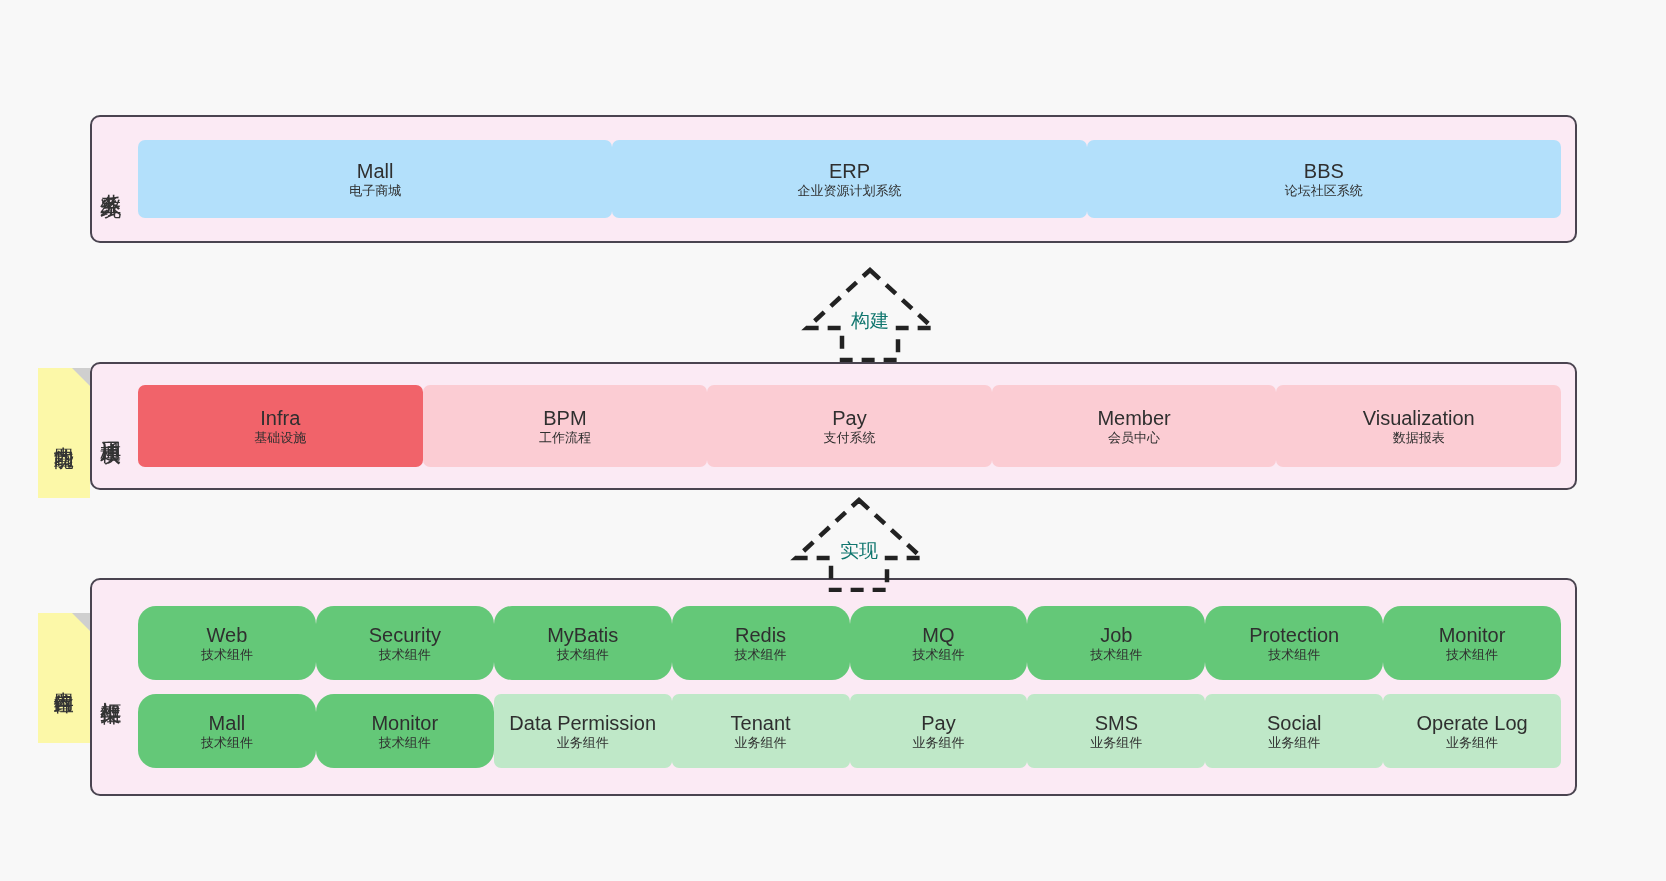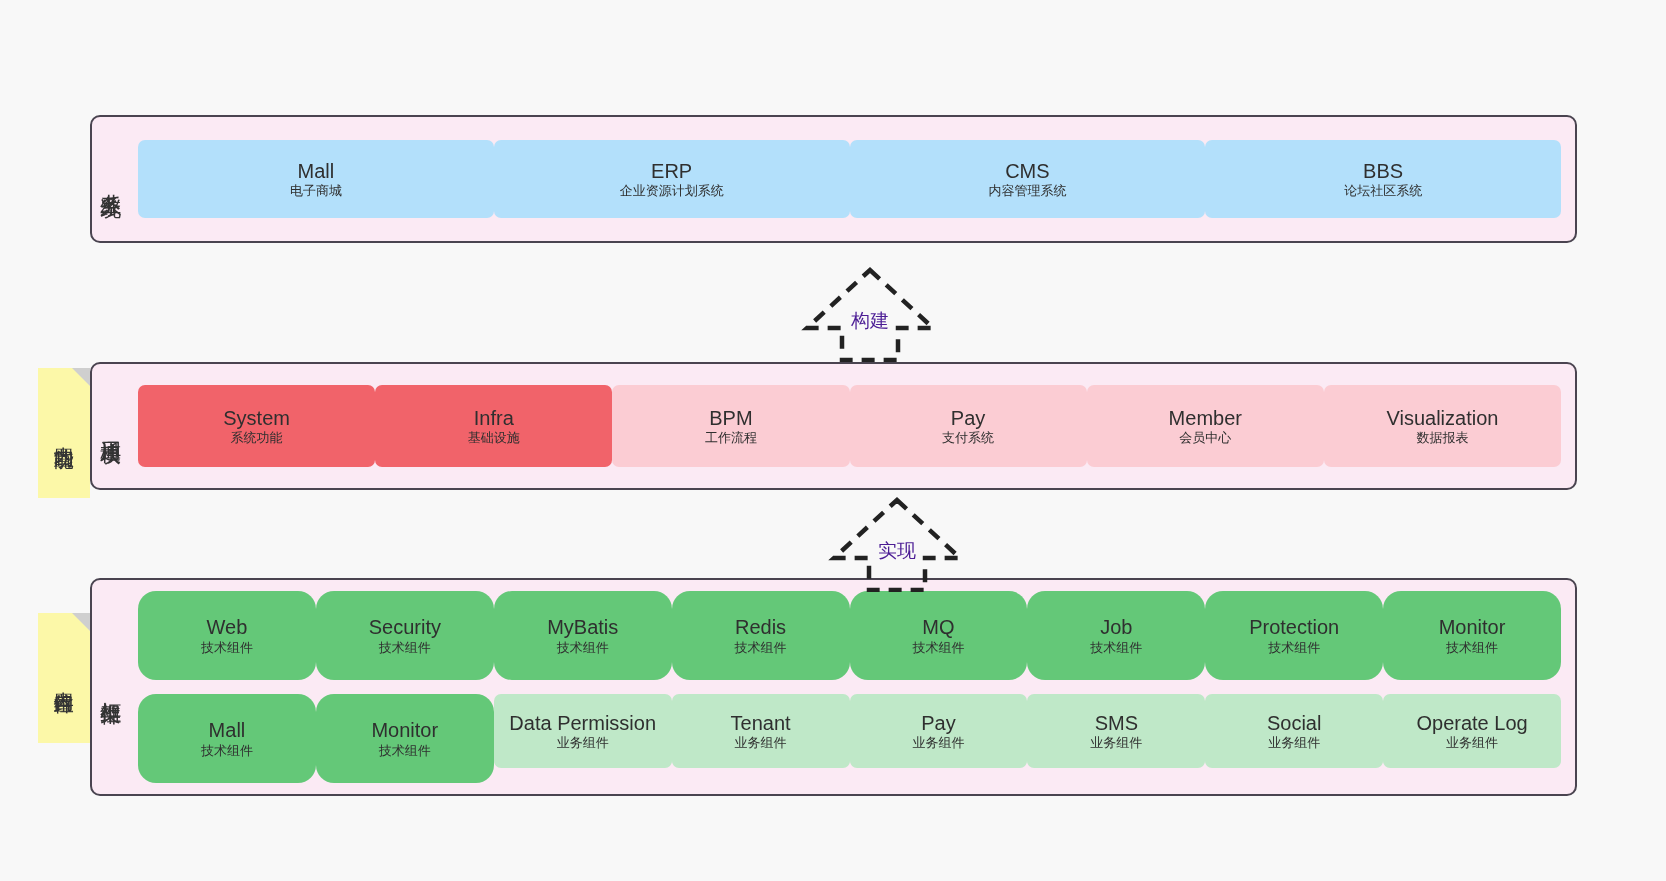--- a/index.html
+++ b/index.html
@@ -65,21 +65,21 @@
     color: #2f2f2f;
     line-height: 1.22;
     padding: 6px 4px;
   }
   .card .en { font-size: 20px; }
   .card .cn { font-size: 13px; }
 
   .card.biz      { background: #b3e0fb; height: 78px; }
   .card.mod-hi   { background: #f1636a; height: 82px; }
   .card.mod-lo   { background: #fbccd3; height: 82px; }
-  .card.tech     { background: #64c878; height: 89px; border-radius: 18px; }
+  .card.tech     { background: #64c878; height: 74px; border-radius: 18px; }
   .card.busi     { background: #bfe8c8; height: 74px; }
 
   
   .note {
     position: absolute;
     width: 52px;
     background: #fcf8a8;
     color: #333;
     font-size: 20px;
     letter-spacing: 1px;
@@ -100,21 +100,21 @@
     border-top: 18px solid #cfcfcf;
   }
 
   
   .genarrow { position: absolute; z-index: 2; }
   .genarrow .lbl {
     position: absolute;
     left: 50%;
     transform: translateX(-50%);
     font-size: 19px;
-    color: #4c1d95;
+    color: #0f766e;
     background: transparent;
     white-space: nowrap;
     user-select: none;
   }
 </style>
 </head>
 <body>
 
 <div id="canvas">
 
@@ -122,24 +122,20 @@
     <div class="layer-title">业务系统</div>
     <div class="layer-body">
       <div class="row">
         <div class="card biz">
           <span class="en">Mall</span>
           <span class="cn">电子商城</span>
         </div>
         <div class="card biz">
           <span class="en">ERP</span>
           <span class="cn">企业资源计划系统</span>
-        </div>
-        <div class="card biz">
-          <span class="en">CMS</span>
-          <span class="cn">内容管理系统</span>
         </div>
         <div class="card biz">
           <span class="en">BBS</span>
           <span class="cn">论坛社区系统</span>
         </div>
       </div>
     </div>
   </div>
 
   <div class="genarrow" style="left:795px; top:262px; width:150px; height:100px;">
@@ -152,24 +148,20 @@
   <div class="note" style="left:38px; top:368px; height:130px;">
     <span class="fold"></span>
     <span>内置功能</span>
   </div>
 
   <div class="layer" id="layer-modules" style="left:90px; top:362px; width:1487px; height:128px;">
     <div class="layer-title">通用模块</div>
     <div class="layer-body">
       <div class="row">
         <div class="card mod-hi">
-          <span class="en">System</span>
-          <span class="cn">系统功能</span>
-        </div>
-        <div class="card mod-hi">
           <span class="en">Infra</span>
           <span class="cn">基础设施</span>
         </div>
         <div class="card mod-lo">
           <span class="en">BPM</span>
           <span class="cn">工作流程</span>
         </div>
         <div class="card mod-lo">
           <span class="en">Pay</span>
           <span class="cn">支付系统</span>
@@ -179,21 +171,21 @@
           <span class="cn">会员中心</span>
         </div>
         <div class="card mod-lo">
           <span class="en">Visualization</span>
           <span class="cn">数据报表</span>
         </div>
       </div>
     </div>
   </div>
 
-  <div class="genarrow" style="left:822px; top:492px; width:150px; height:100px;">
+  <div class="genarrow" style="left:784px; top:492px; width:150px; height:100px;">
     <svg width="150" height="100" viewBox="0 0 150 100">
       <path d="M 75 8 L 138 66 L 103 66 L 103 98 L 47 98 L 47 66 L 12 66 Z" fill="none" stroke="#222222" stroke-width="4.5" stroke-dasharray="13,9" stroke-linejoin="miter"></path>
     </svg>
     <span class="lbl" style="top:46px;">实现</span>
   </div>
 
   <div class="note" style="left:38px; top:613px; height:130px;">
     <span class="fold"></span>
     <span>内置组件</span>
   </div>

